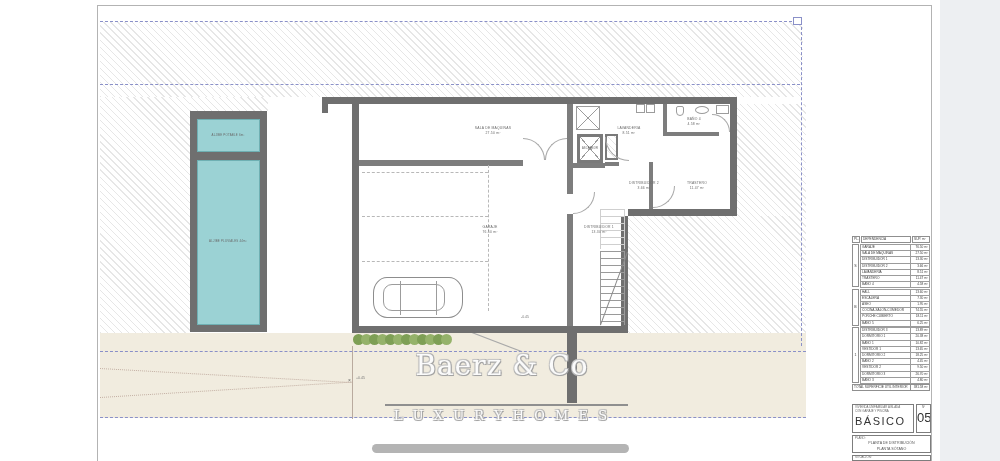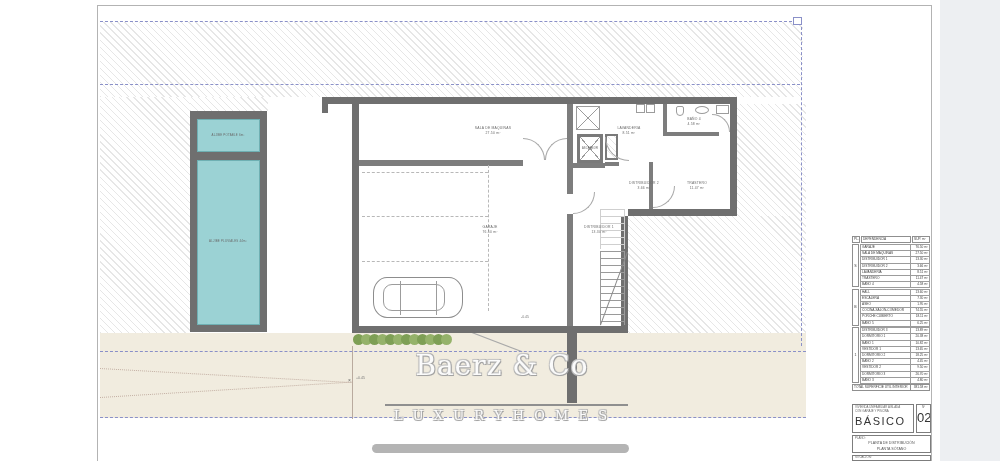--- a/index.html
+++ b/index.html
@@ -289,21 +289,21 @@
     </div>
   </div>
 
   <div class="abs tb" style="left:852px;top:404px;width:62px;height:29px;padding:1px 2px;">
     <div class="tiny">VIVIENDA UNIFAMILIAR AISLADA</div>
     <div class="tiny">CON GARAJE Y PISCINA</div>
     <div style="font-size:11px;letter-spacing:1.5px;color:#333;margin-top:1px;">BÁSICO</div>
   </div>
   <div class="abs tb" style="left:916px;top:404px;width:15px;height:29px;text-align:center;padding-top:1px;">
     <div class="tiny">Nº</div>
-    <div style="font-size:13px;color:#333;">02</div>
+    <div style="font-size:13px;color:#333;">05</div>
   </div>
   <div class="abs tb" style="left:852px;top:435px;width:79px;height:18px;padding:1px 2px;">
     <div class="tiny">PLANO:</div>
     <div style="font-size:3.6px;text-align:center;line-height:1.6;color:#555;">PLANTA DE DISTRIBUCIÓN</div>
     <div style="font-size:3.6px;text-align:center;line-height:1.6;color:#555;">PLANTA SÓTANO</div>
   </div>
   <div class="abs tb" style="left:852px;top:455px;width:79px;height:6px;padding:0 2px;">
     <div class="tiny">SITUACIÓN:</div>
   </div>
 

